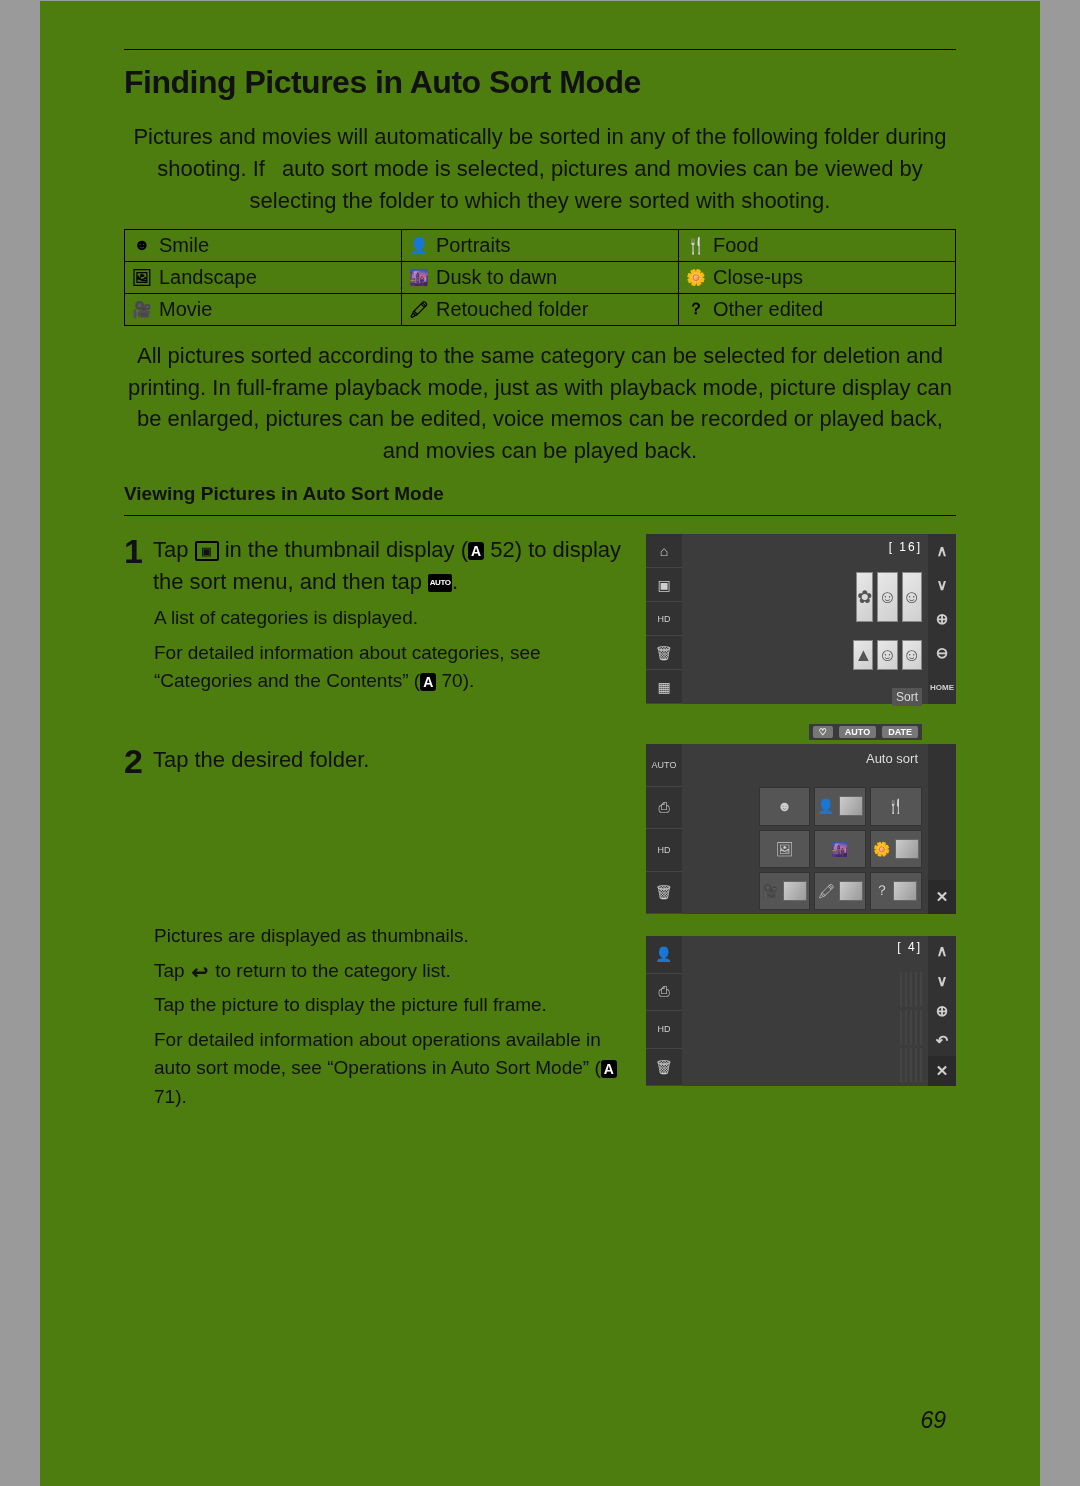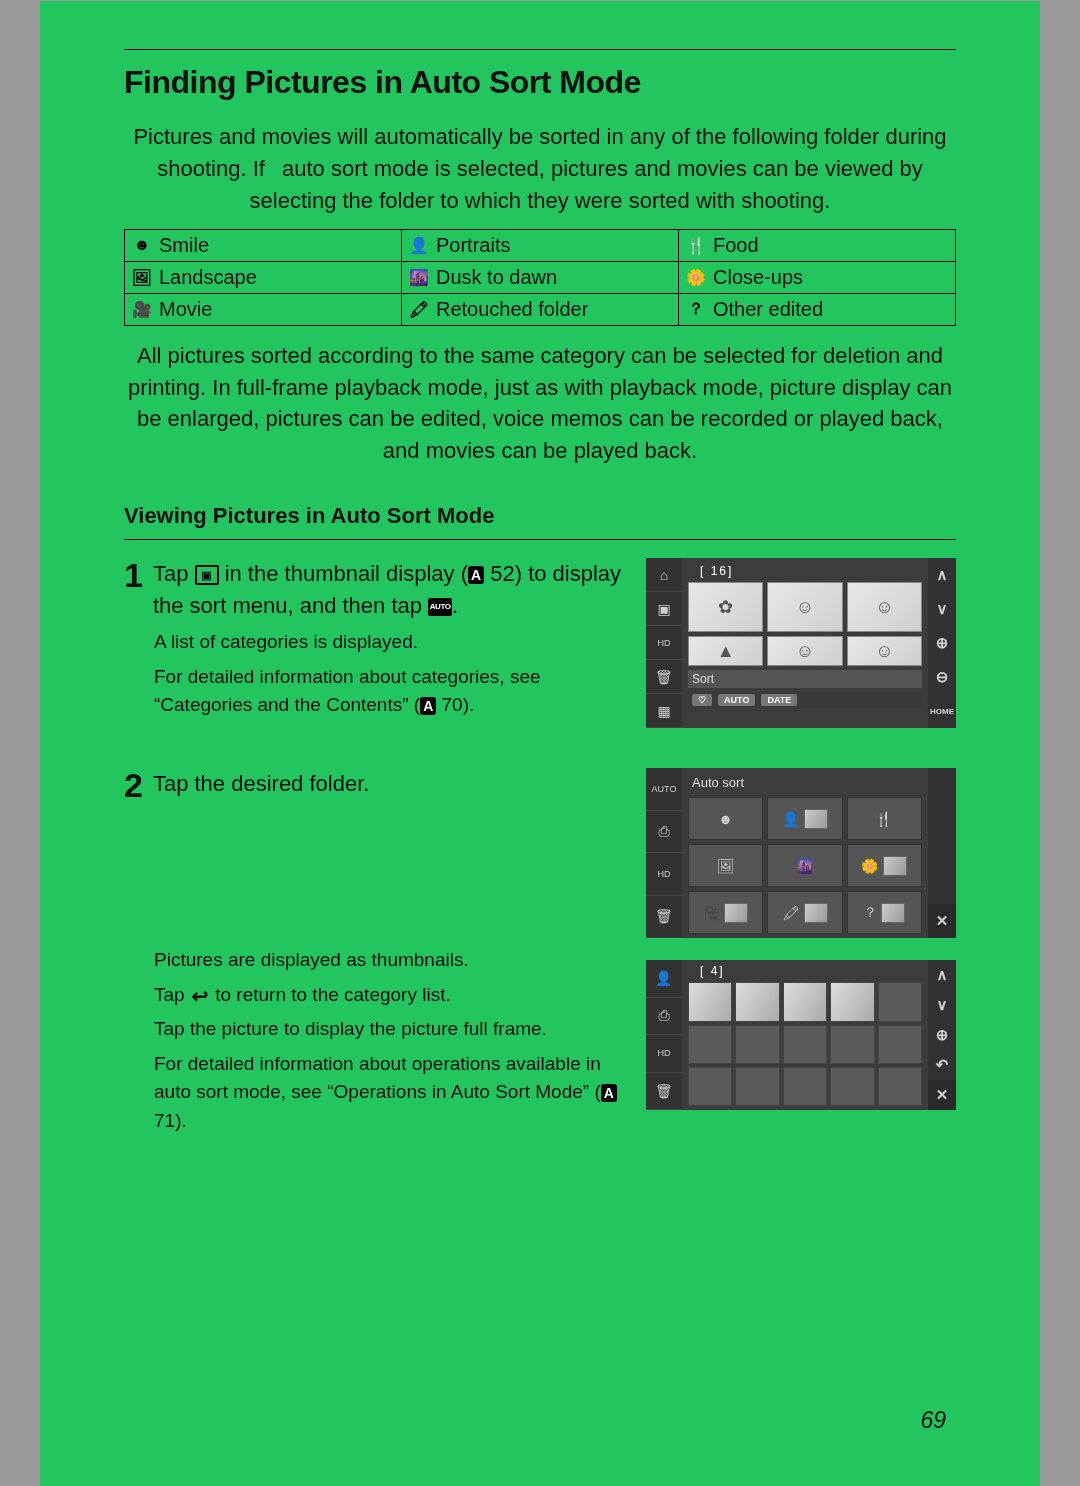--- a/index.html
+++ b/index.html
@@ -3,21 +3,21 @@
 <meta charset="utf-8">
 <style>
   body {
     margin: 0;
     padding: 0;
     background: #9a9a9a;
     font-family: "Segoe UI", "Helvetica Neue", Arial, sans-serif;
     color: #111;
   }
   .page {
-    background: #22c55e;
+    background: #4d7c0f;
     width: 1000px;
     margin: 0 auto;
     padding: 45px 84px 40px 84px;
     box-sizing: border-box;
     position: relative;
     min-height: 1486px;
     border-top: 1px solid #9a9a9a;
   }
   .page::before{
     content:"";
@@ -54,23 +54,23 @@
     display: inline-flex;
     width: 22px;
     height: 18px;
     justify-content: center;
     align-items: center;
     font-size: 16px;
     font-weight:700;
     color:#000;
   }
   h2.sub {
-    font-size: 22px;
+    font-size: 19px;
     font-weight: 700;
-    margin: 36px 0 8px 0;
+    margin: 16px 0 8px 0;
     border-bottom: 1px solid #000;
     padding-bottom: 10px;
   }
   .step-row {
     display:flex;
     gap:24px;
     margin-top:18px;
   }
   .step-text{ flex:1; }
   .step-num {
@@ -135,21 +135,21 @@
   .scr-left{
     width:36px;
     background:#323232;
     display:flex; flex-direction:column;
   }
   .scr-left .litem{
     flex:1; display:flex; align-items:center; justify-content:center;
     border-bottom:1px solid #444;
     color:#cfcfcf; font-size:14px;
   }
-  .scr-main{ flex:1; padding:6px; display:flex; flex-direction:column; gap:4px; }
+  .scr-main{ flex:1; padding:6px; display:flex; flex-direction:column; gap:18px;align-items:flex-end; }
   .scr-right{
     width:28px;
     background:#323232;
     display:flex; flex-direction:column;
   }
   .scr-right .ritem{
     flex:1; display:flex; align-items:center; justify-content:center;
     color:#cfcfcf; font-size:15px; font-weight:700;
   }
   .counter{

